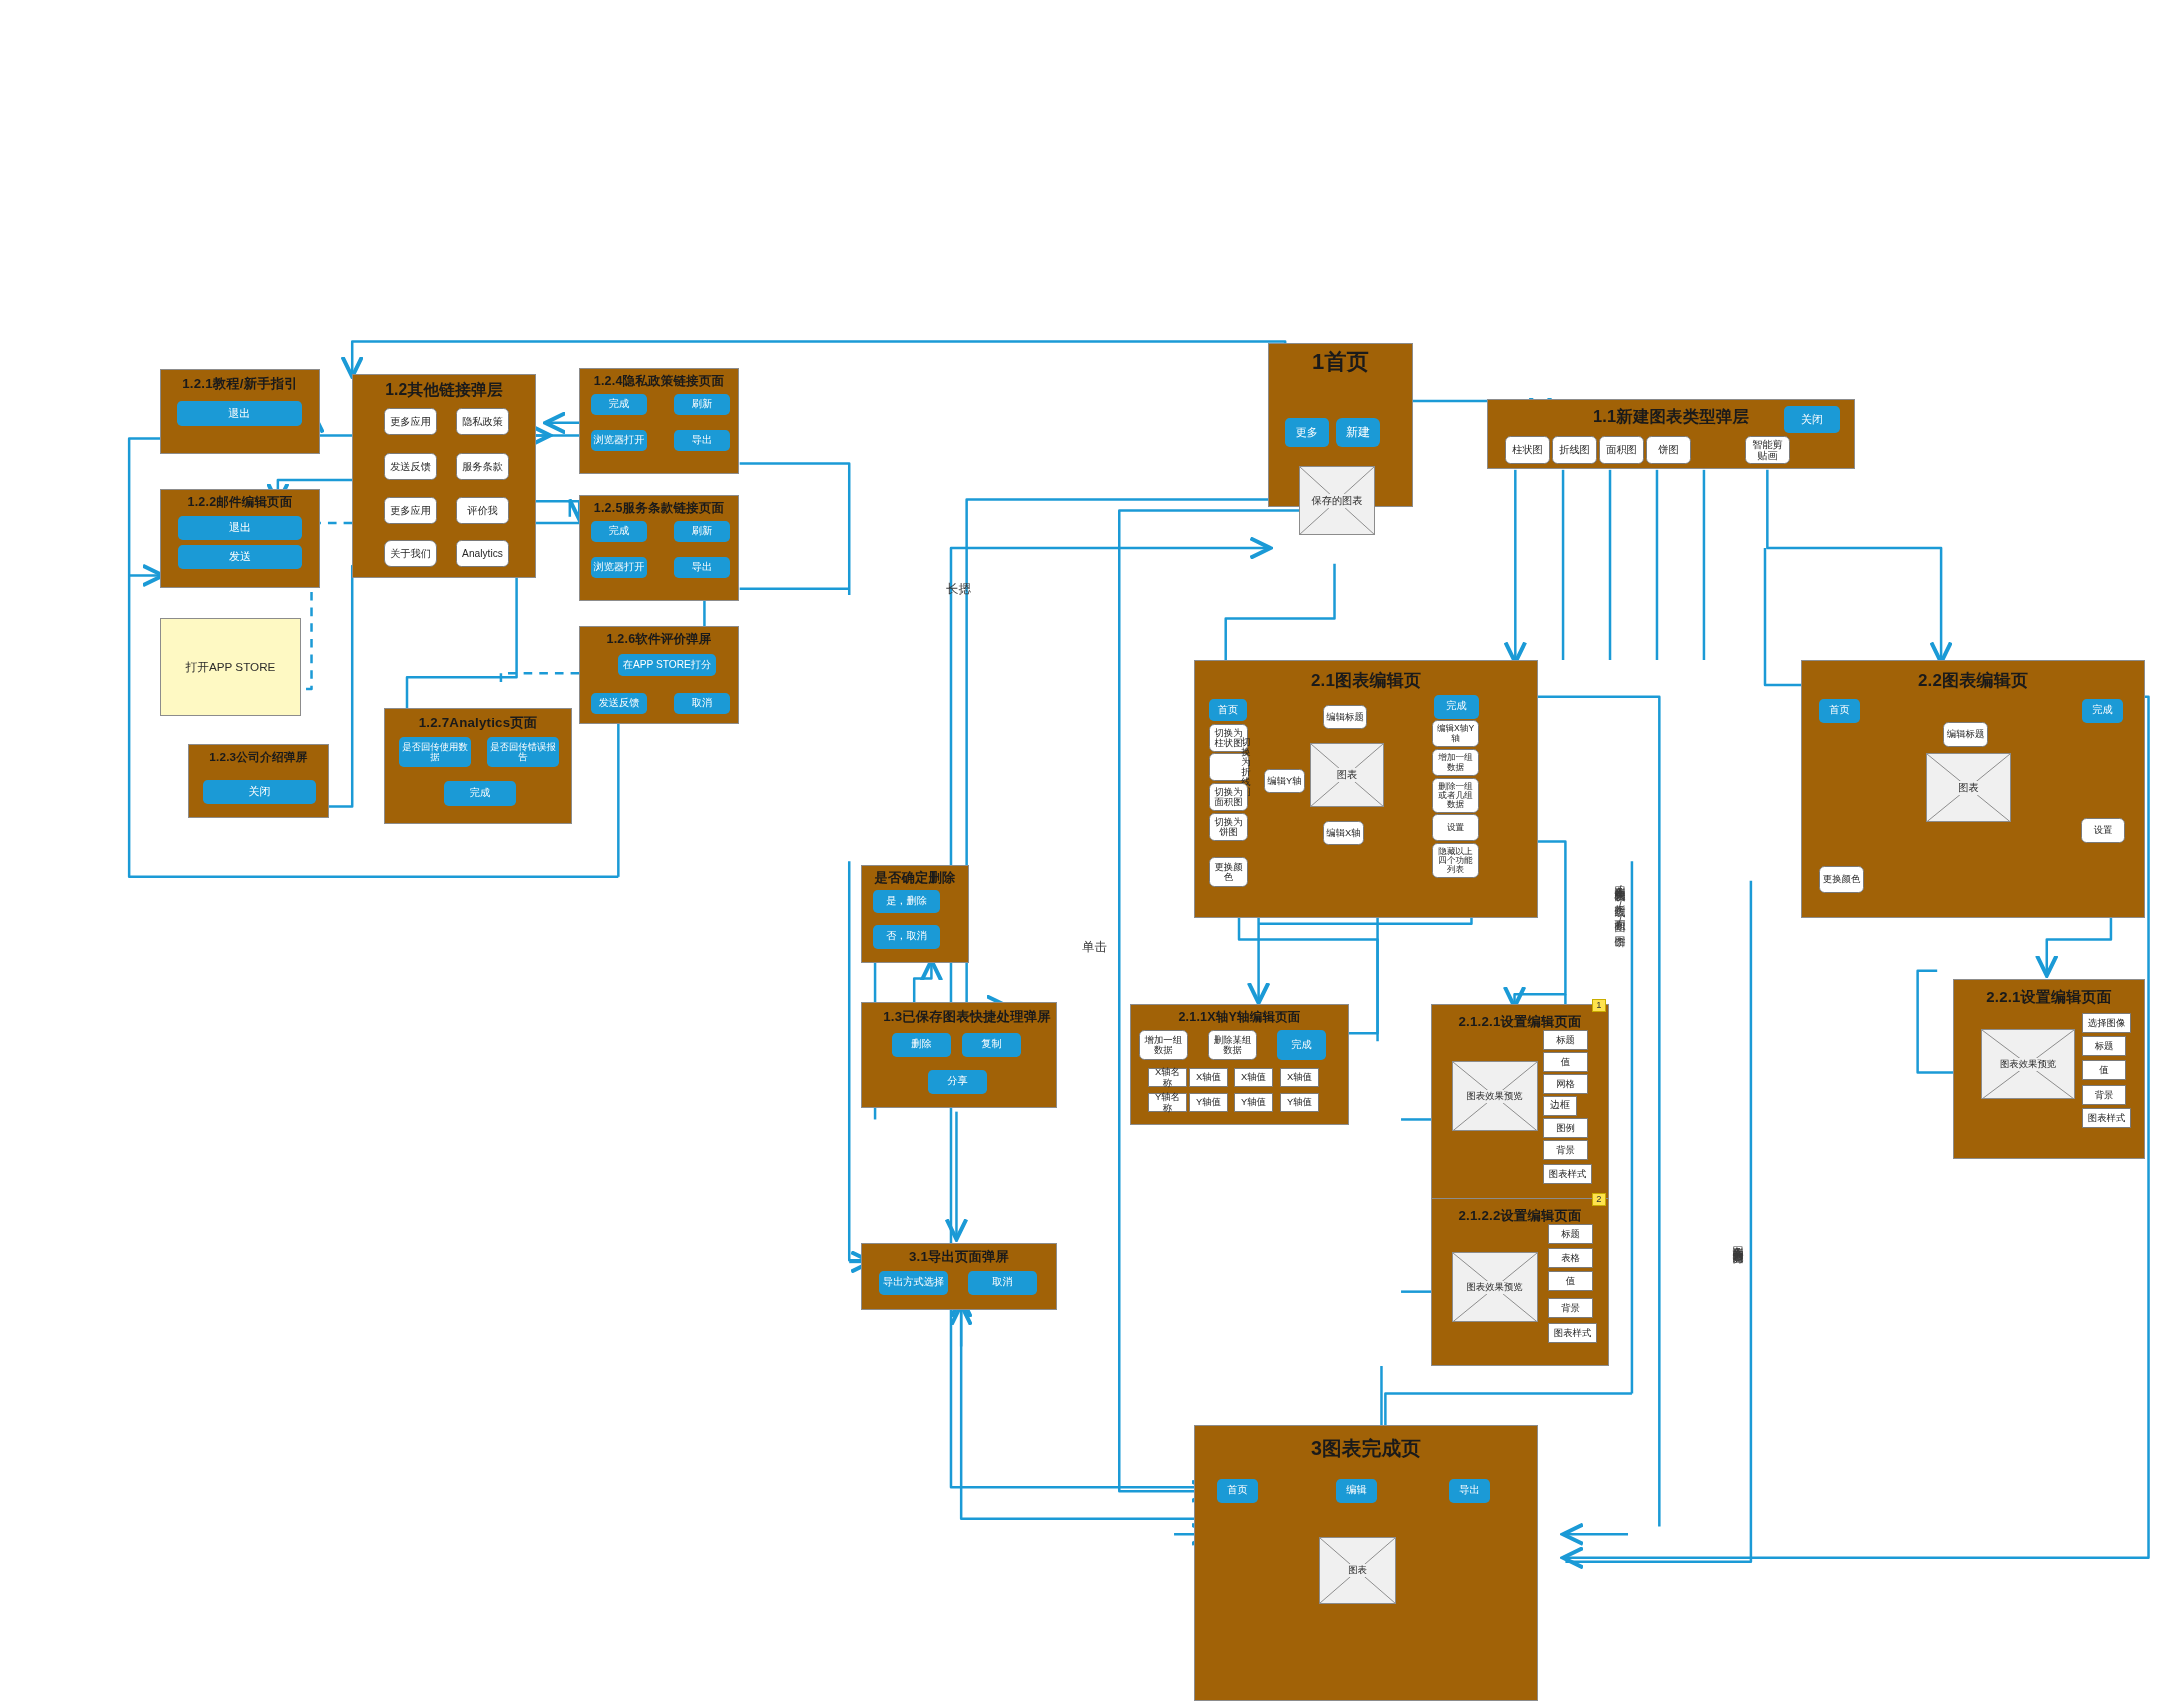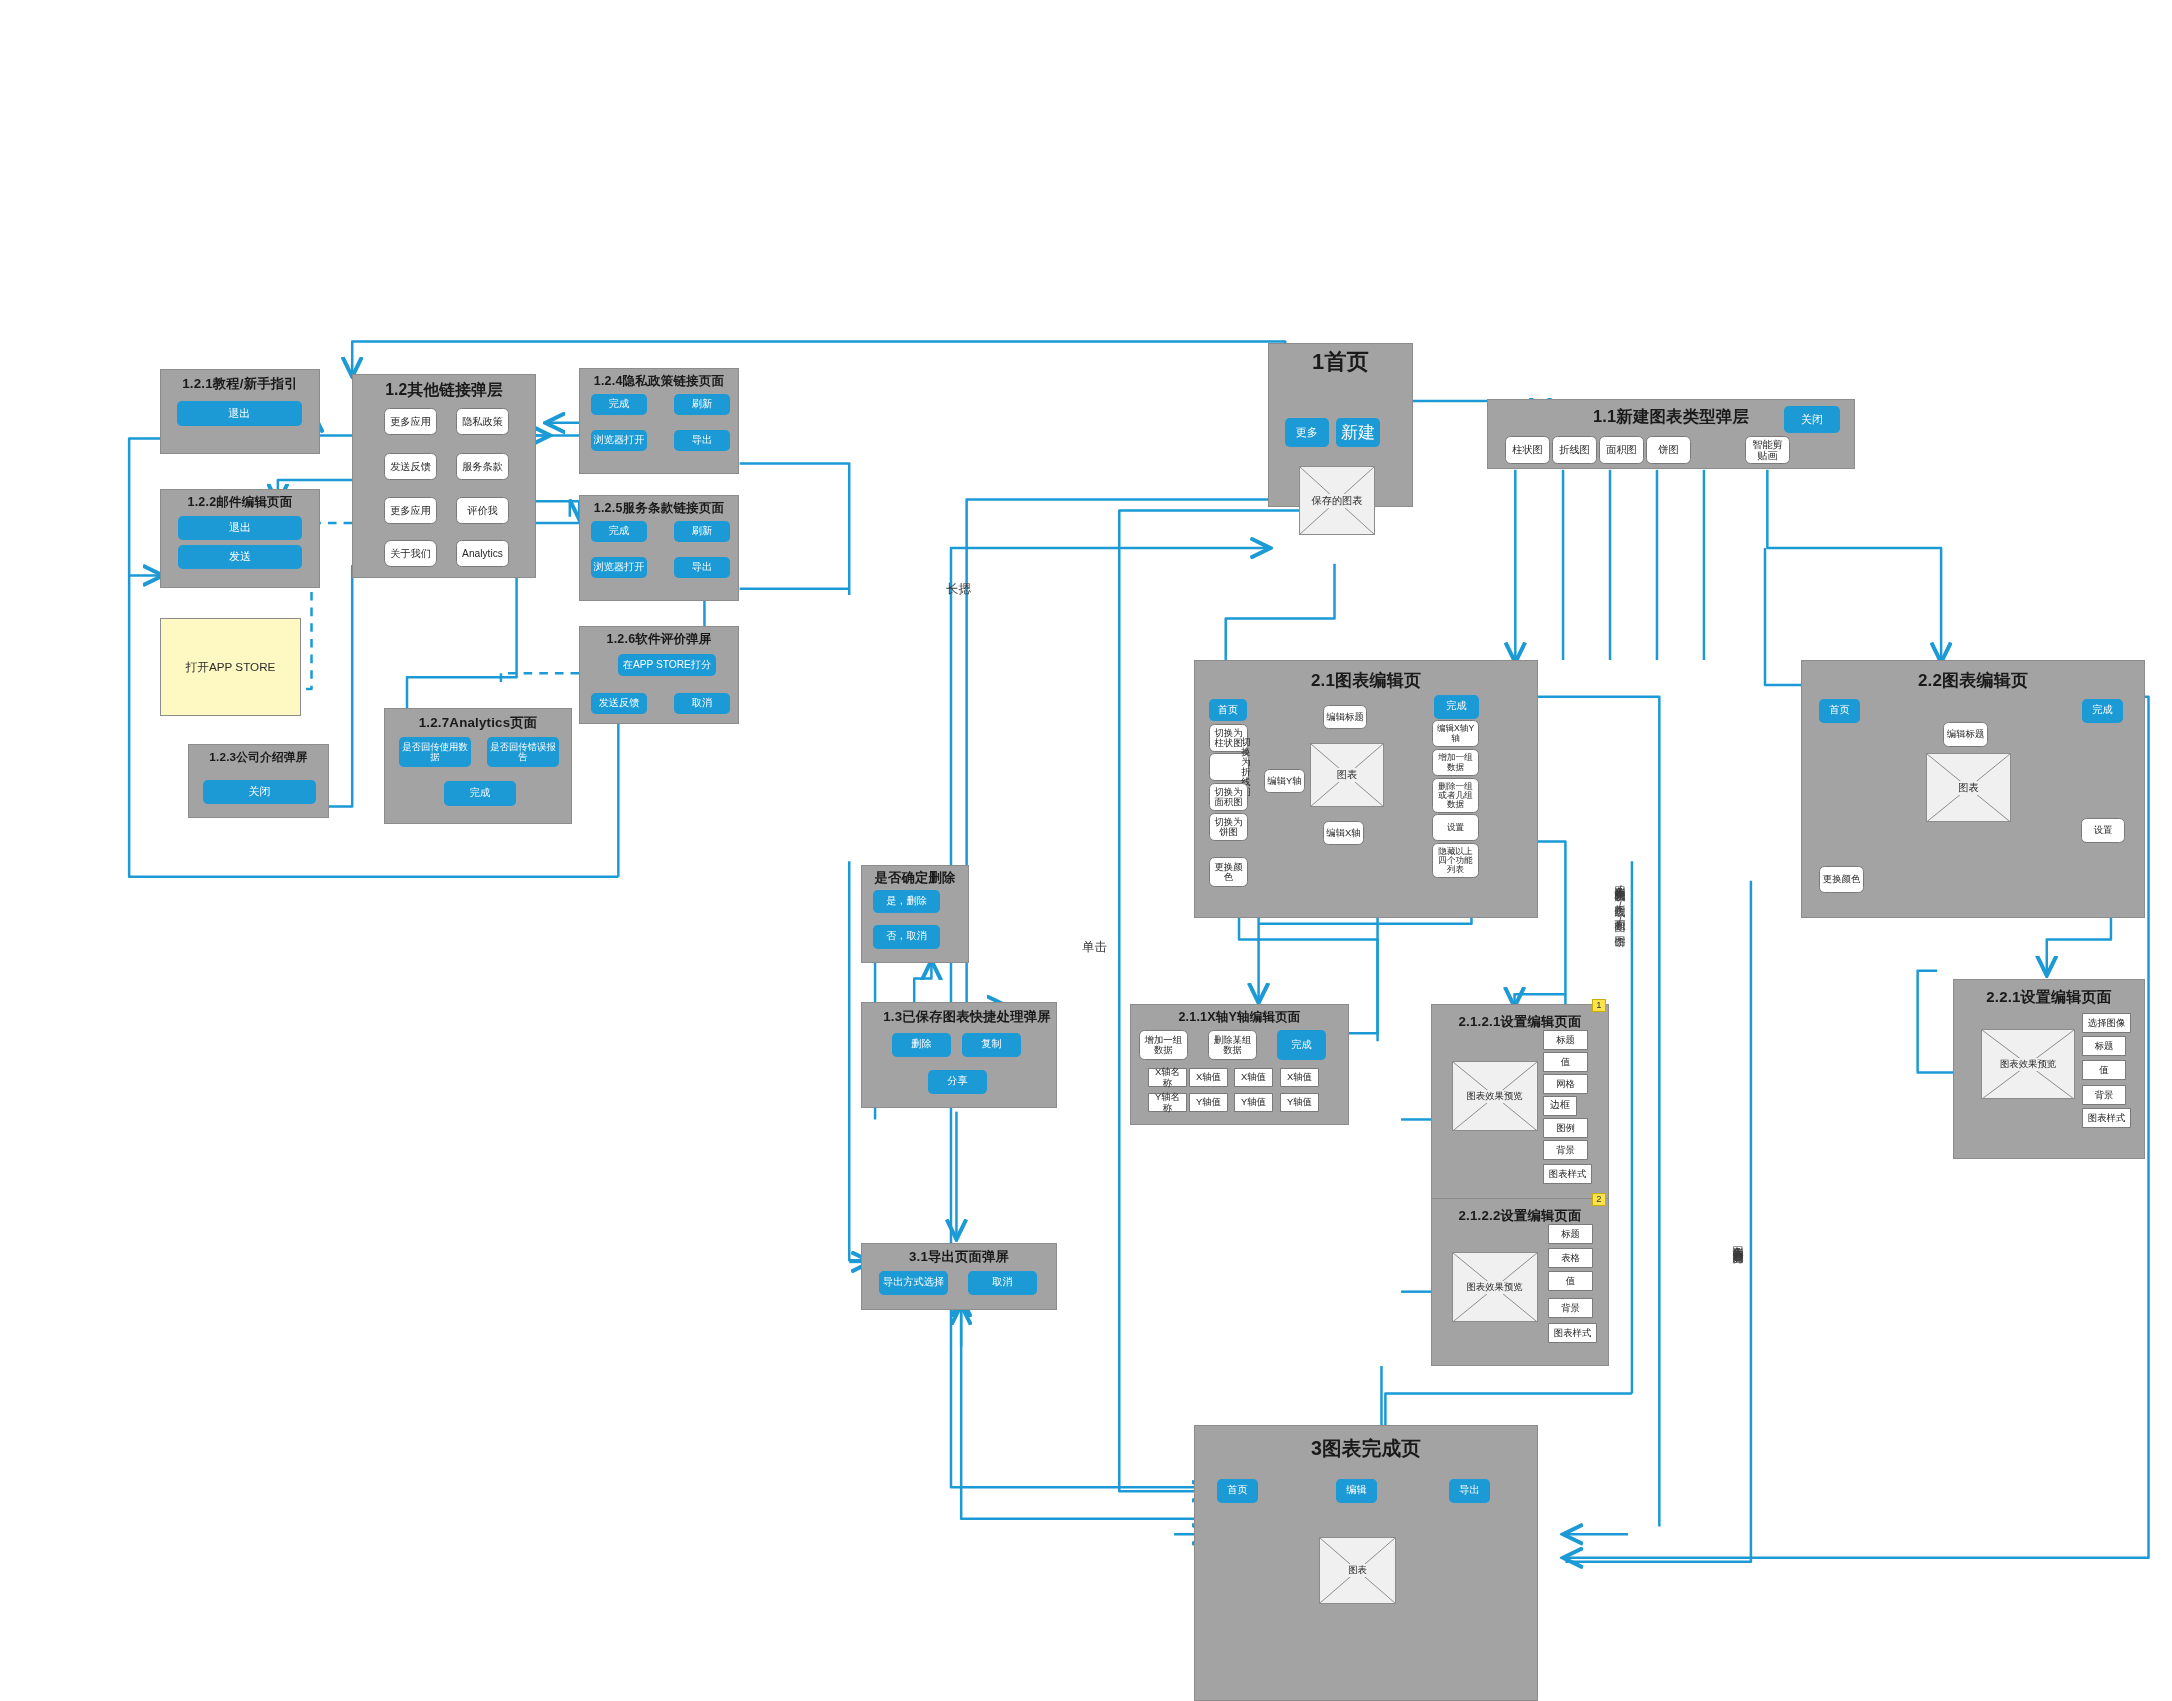--- a/index.html
+++ b/index.html
@@ -1,21 +1,21 @@
 <!DOCTYPE html>
 <html style="font-size:12.5px"><head>
 <meta charset="utf-8">
 <style>
   html,body{margin:0;padding:0;background:#ffffff;}
   body{font-family:"Liberation Sans","DejaVu Sans",sans-serif;color:#262626;}
   #canvas{position:relative;width:2172px;height:1702px;overflow:hidden;background:#fff;}
   svg.wires{position:absolute;left:0;top:0;width:2172px;height:1702px;pointer-events:none;}
 
   
-  .screen{position:absolute;border:1.6px solid #8c8c8c;background:#a3a3a3;box-sizing:border-box;}
+  .screen{position:absolute;border:1.6px solid #8c8c8c;background:#a16207;box-sizing:border-box;}
   .scr-title{font-weight:bold;text-align:center;color:#1a1a1a;letter-spacing:0.2px;}
 
   
   .btn{position:absolute;background:#1b9ad6;color:#fff;border-radius:4.7px;
        display:flex;align-items:center;justify-content:center;text-align:center;
        box-sizing:border-box;line-height:1.05;padding:0.8px 1.6px;}
   .obtn{position:absolute;background:#fff;color:#262626;border:1.3px solid #7a7a7a;border-radius:5.5px;
         display:flex;align-items:center;justify-content:center;text-align:center;
         box-sizing:border-box;line-height:1.08;padding:0.8px 1.6px;}
   .sqbtn{position:absolute;background:#fff;color:#262626;border:1.3px solid #7a7a7a;border-radius:0.8px;
@@ -242,21 +242,21 @@
 
   <div class="screen" style="left:861px;top:1243px;width:196px;height:67px;">
     <div class="scr-title" style="position:absolute;left:0;top:3.9px;width:100%;font-size:13.3px;">3.1导出页面弹屏</div>
     <div class="btn" style="left:17px;top:27px;width:69px;height:23.5px;font-size:10.2px;">导出方式选择</div>
     <div class="btn" style="left:106px;top:27px;width:69px;height:23.5px;font-size:10.2px;">取消</div>
   </div>
 
   <div class="screen" style="left:1268px;top:343px;width:145px;height:164px;">
     <div class="scr-title" style="position:absolute;left:0;top:3.1px;width:100%;font-size:22px;">1首页</div>
     <div class="btn" style="left:15.7px;top:74px;width:44px;height:29px;font-size:11px;">更多</div>
-    <div class="btn" style="left:67px;top:74px;width:44px;height:29px;font-size:17px;">新建</div>
+    <div class="btn" style="left:67px;top:74px;width:44px;height:29px;font-size:12px;border-radius:6px;">新建</div>
     <div class="ph" style="left:30px;top:122px;width:76px;height:69px;">
       <svg class="xw" viewBox="0 0 97 88" preserveAspectRatio="none">
           <path d="M0,0 L97,88 M97,0 L0,88" stroke="#8c8c8c" stroke-width="1.3" fill="none"></path>
         </svg>
       <span class="lbl" style="font-size:10.2px;">保存的图表</span>
     </div>
   </div>
 
   <div class="screen" style="left:1487px;top:399px;width:368px;height:70px;">
     <div class="scr-title" style="position:absolute;left:0;top:6.3px;width:100%;font-size:16.4px;">1.1新建图表类型弹层</div>

